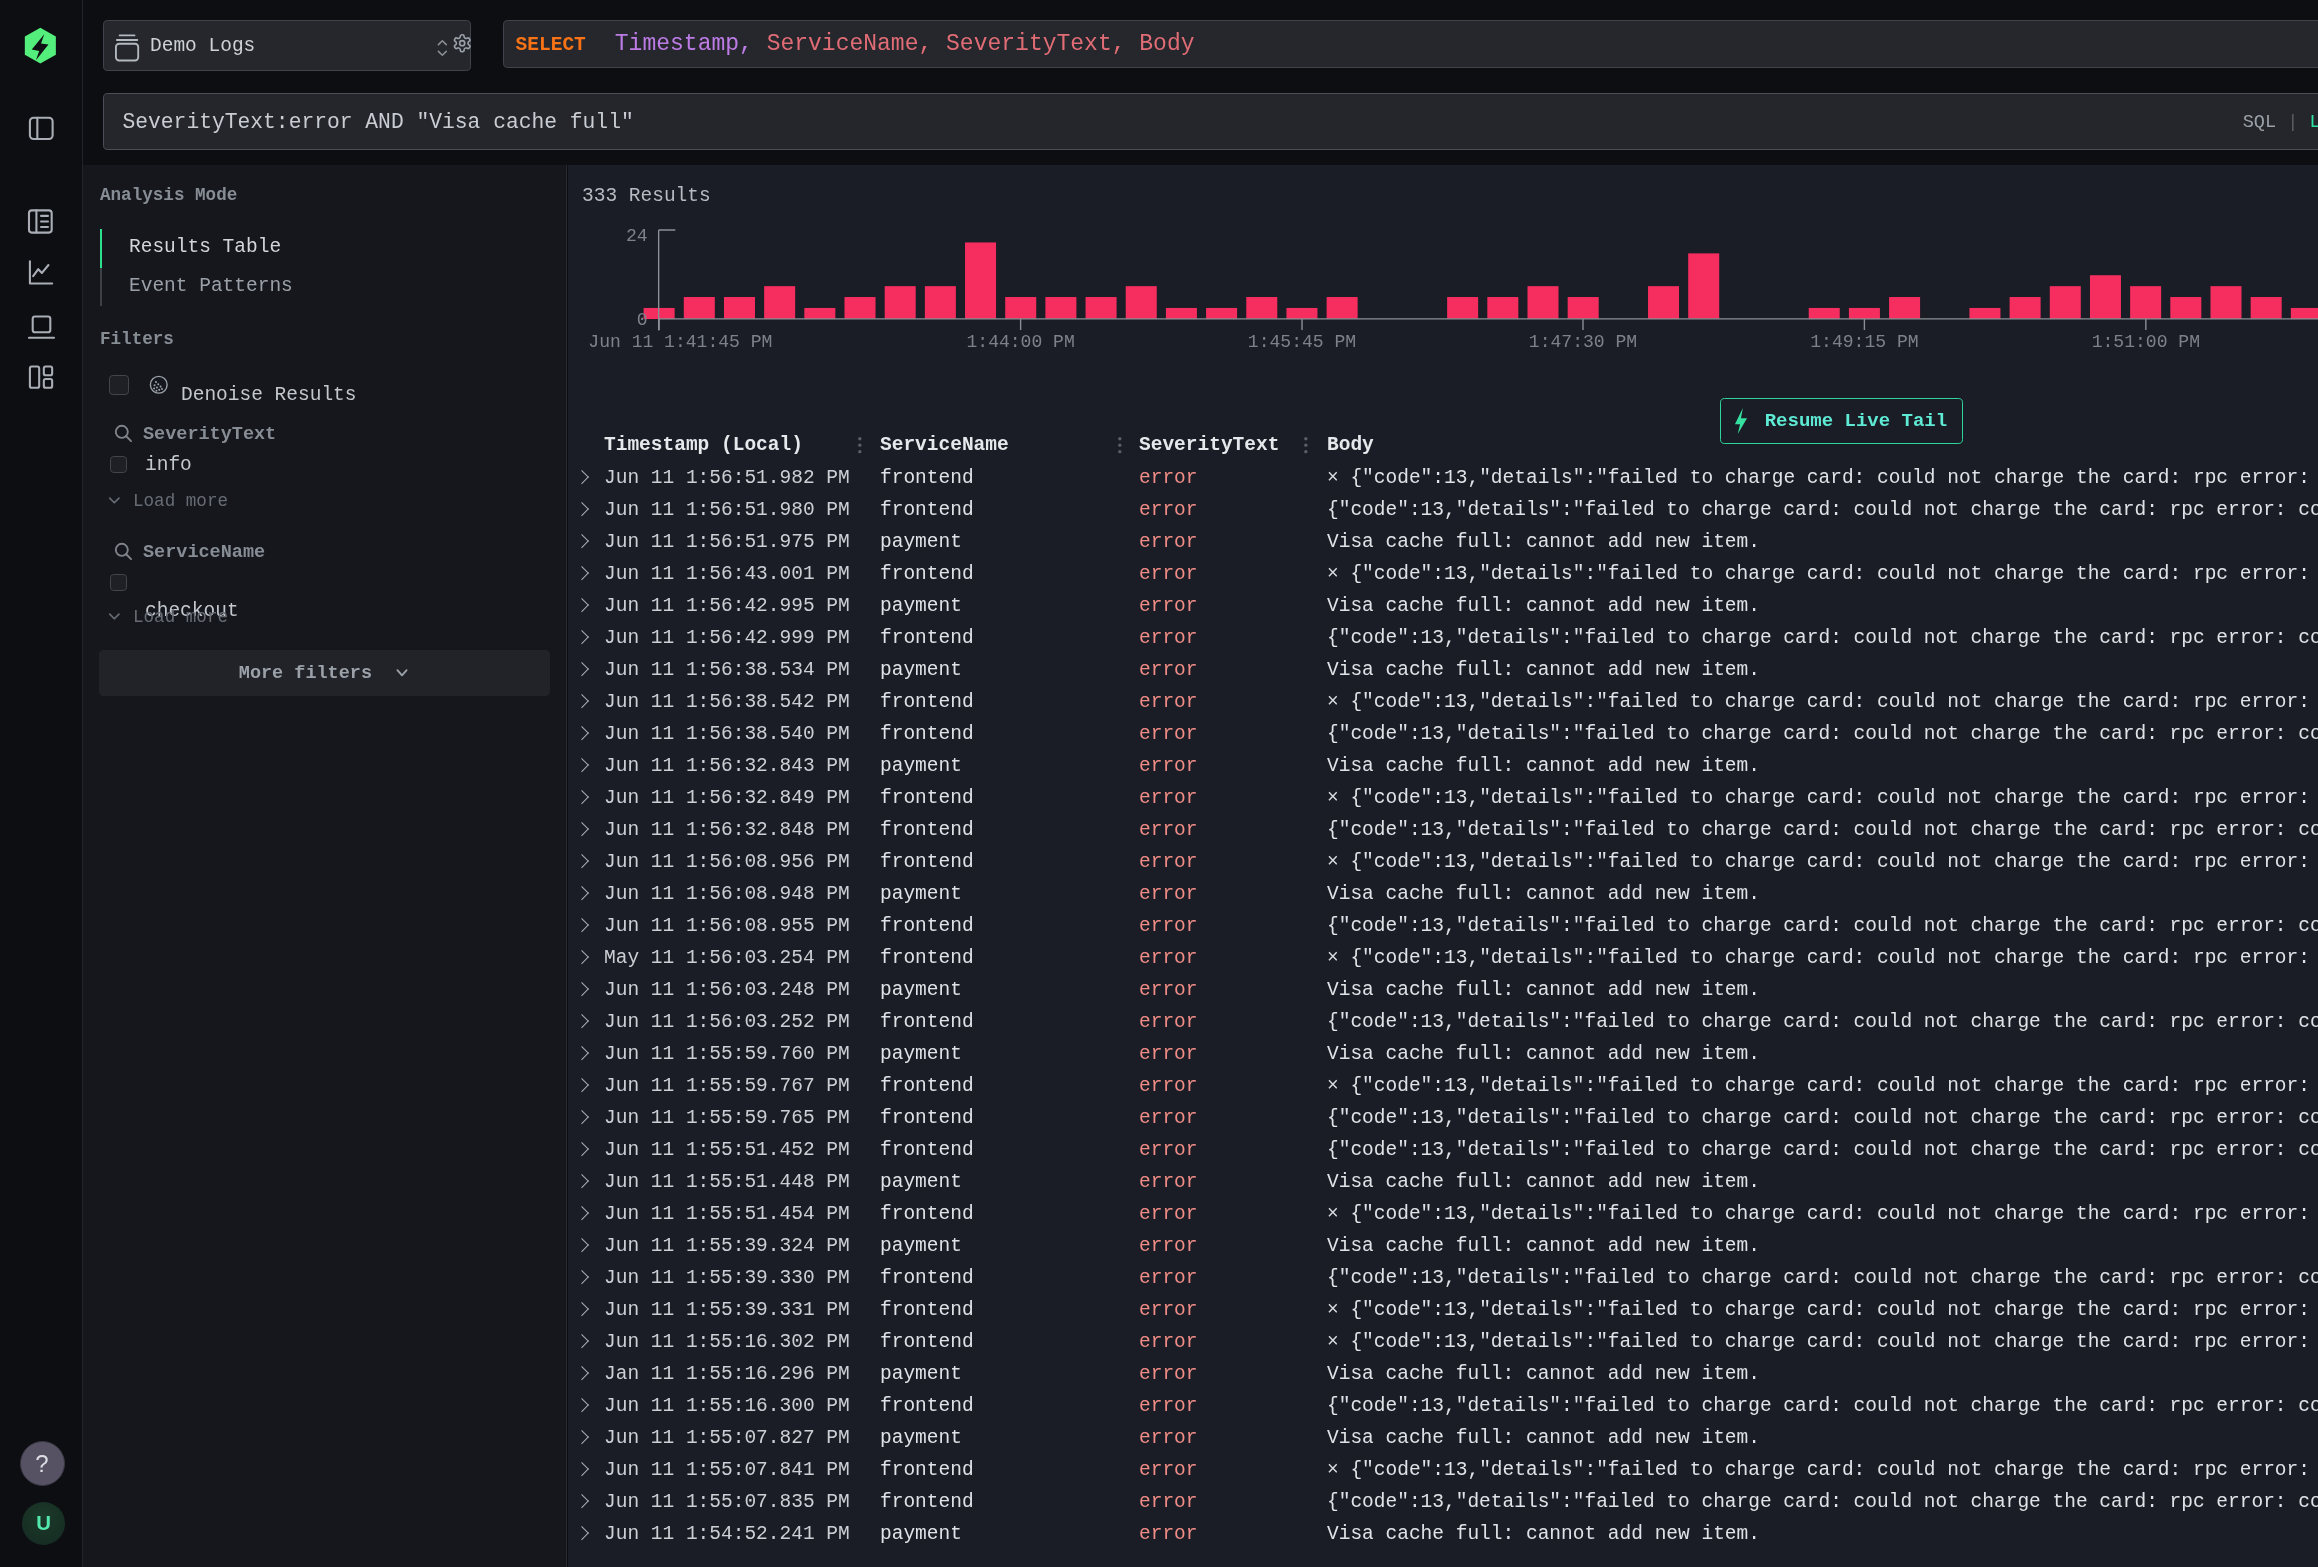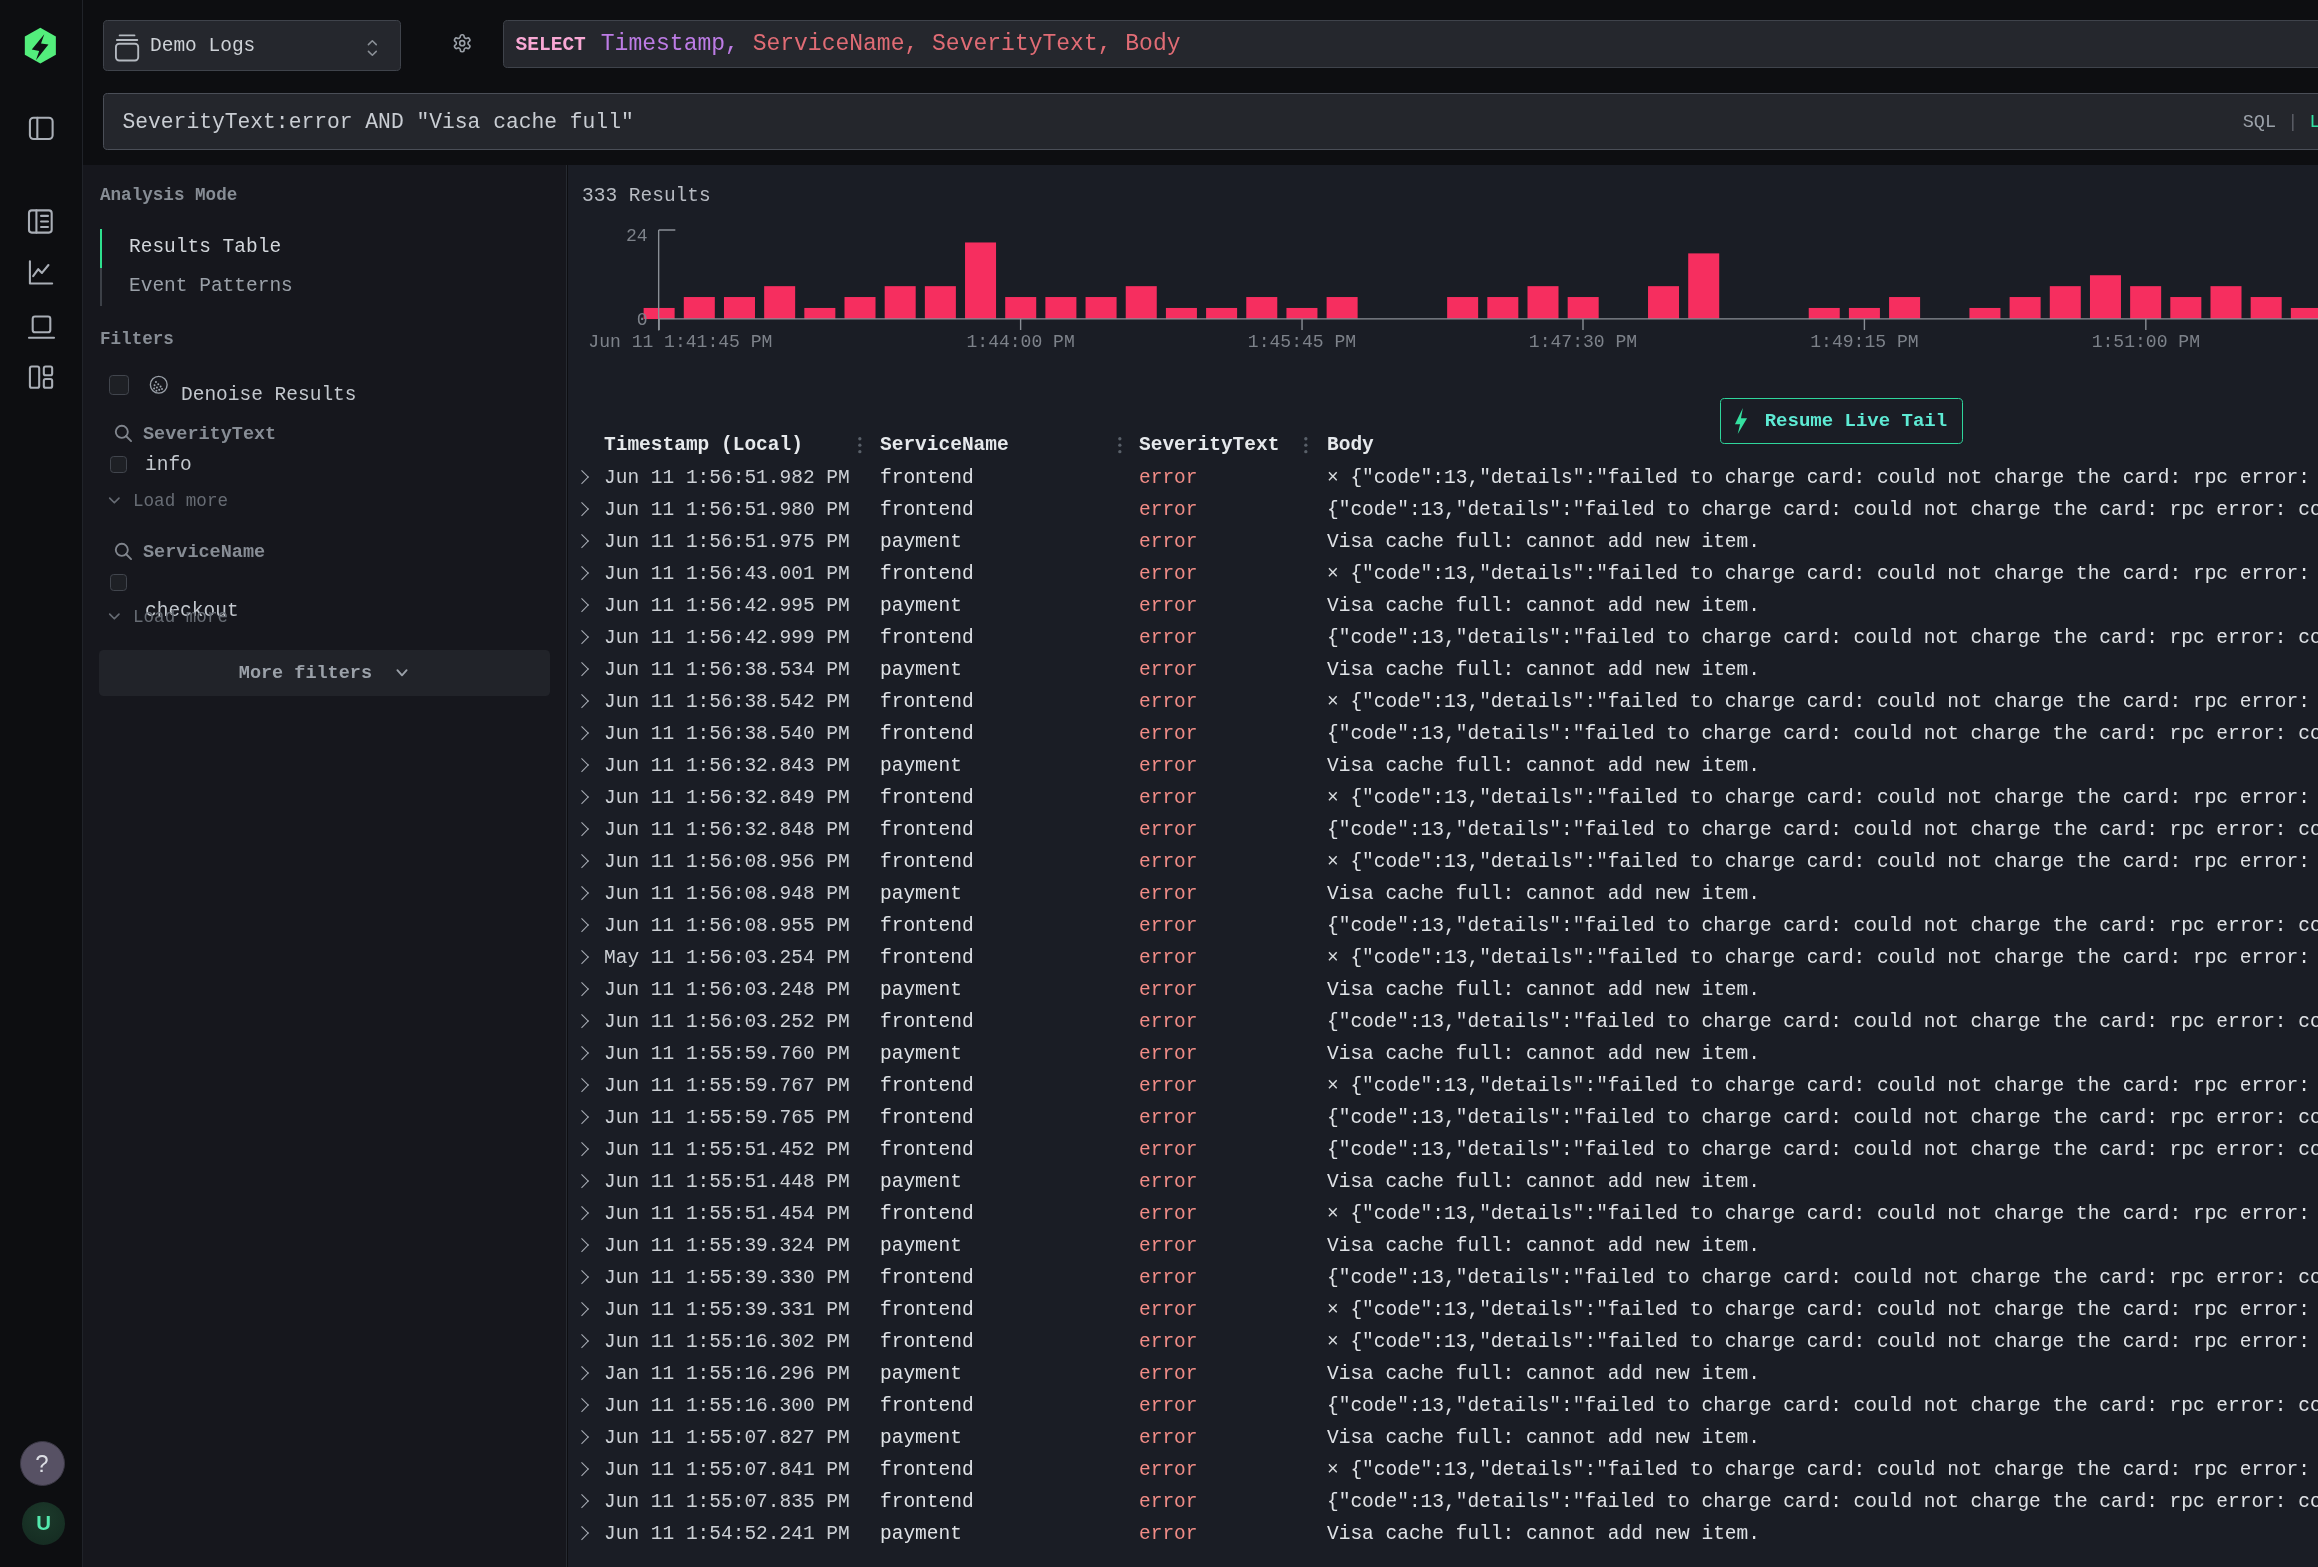--- a/index.html
+++ b/index.html
@@ -5,25 +5,25 @@
 #app{position:relative;width:3116px;height:1567px;overflow:hidden;
   font-family:"Liberation Mono",monospace;background:#0d0e11;}
 #app *{box-sizing:border-box;}
 .abs{position:absolute;}
 
 .nav{position:absolute;left:0;top:0;width:83px;height:1567px;background:#0d0e11;border-right:0.9px solid #202329;}
 .fpanel{position:absolute;left:83px;top:165px;width:484px;height:1403px;background:#16171d;border-right:0.9px solid #262a31;}
 .tarea{position:absolute;left:568px;top:165px;width:2548px;height:1403px;background:#1a1d25;}
 
 .ibox{position:absolute;background:#25272d;border:0.9px solid #3f434b;border-radius:4.6px;}
-.selbox{left:103px;top:20.4px;width:298px;height:51px;}
+.selbox{left:103px;top:20.4px;width:368px;height:51px;}
 .selbox .lbl{position:absolute;left:46px;top:50%;transform:translateY(-50%);font-size:19.5px;color:#ced2d7;white-space:pre;}
 .sqlbox{left:503px;top:20px;width:1975px;height:48px;}
 .qline{position:absolute;left:11.6px;top:50%;transform:translateY(-50%);font-size:23px;white-space:pre;}
-.kw{font-weight:bold;font-size:19.5px;color:#f9a8d4;margin-right:15px;}
+.kw{font-weight:bold;font-size:19.5px;color:#f97316;margin-right:29px;}
 .purple{color:#bd7ce5;} .salmon{color:#e06c75;}
 .searchbox{left:103px;top:93px;width:2304px;height:57px;background:#24262c;border-color:#4a4e57;}
 .searchbox .q{position:absolute;left:18.5px;top:50%;transform:translateY(-50%);font-size:21.3px;color:#c9cdd3;white-space:pre;}
 .langs{position:absolute;right:30px;top:50%;transform:translateY(-50%);font-size:18.5px;color:#9ba1a9;white-space:pre;}
 .langs .luc{color:#2fe2a1;} .langs .sep{color:#5a5e66;}
 
 .fhead{position:absolute;font-weight:bold;font-size:17.6px;color:#878d95;white-space:pre;}
 .fitem{position:absolute;font-size:19.5px;color:#c3c8ce;white-space:pre;}
 .fsub{position:absolute;font-weight:bold;font-size:18.5px;color:#878d95;white-space:pre;}
 .dim{position:absolute;font-size:17.6px;color:#676c74;white-space:pre;}

